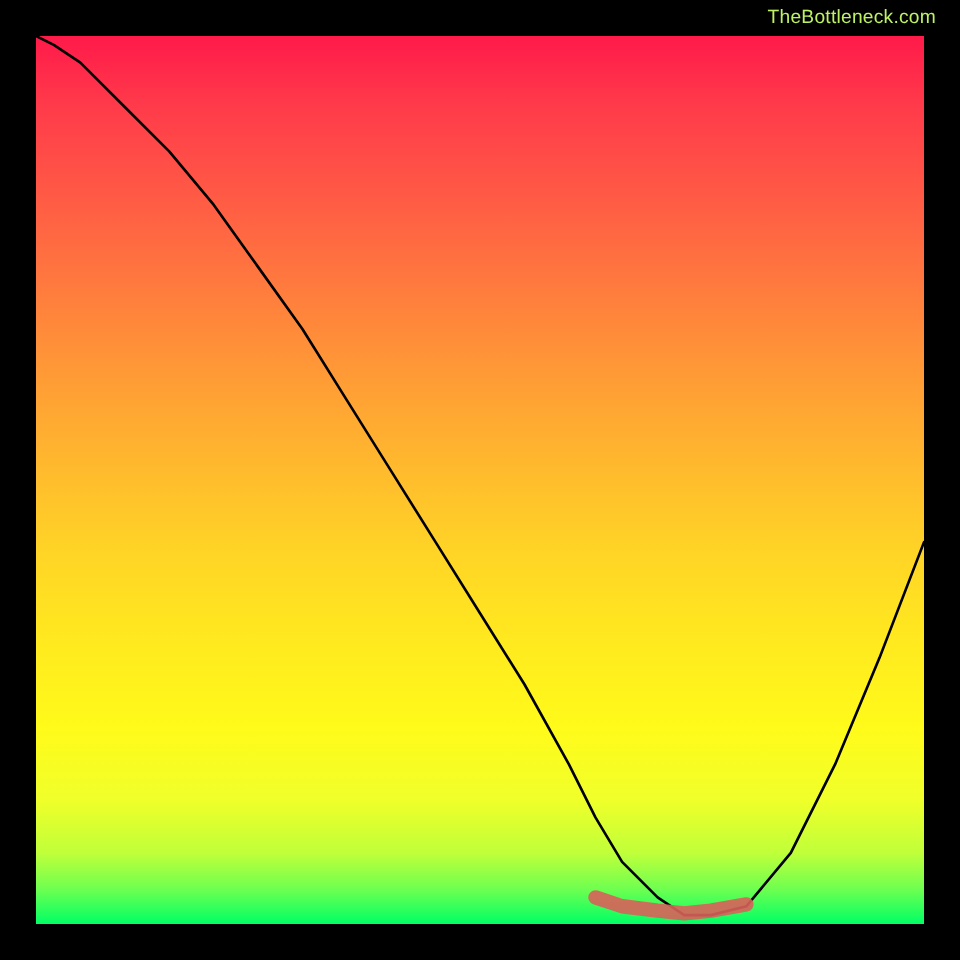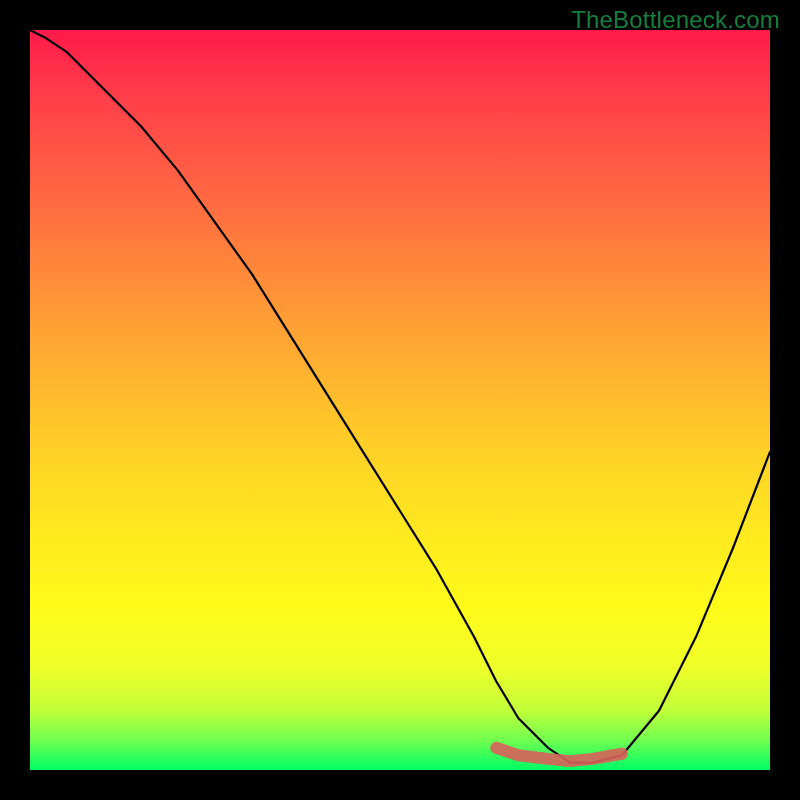--- a/index.html
+++ b/index.html
@@ -39,22 +39,22 @@
     position: absolute;
     inset: 0;
     width: 740px;
     height: 740px;
   }
 
   .watermark {
     position: absolute;
     top: 6px;
     right: 20px;
-    color: #15803d;
-    font-size: 24px;
+    color: #bef264;
+    font-size: 16px;
     font-weight: 400;
     letter-spacing: 0.2px;
   }
 </style>
 </head>
 <body>
 
 <div class="watermark">TheBottleneck.com</div>
 
 <div class="plot-area">

